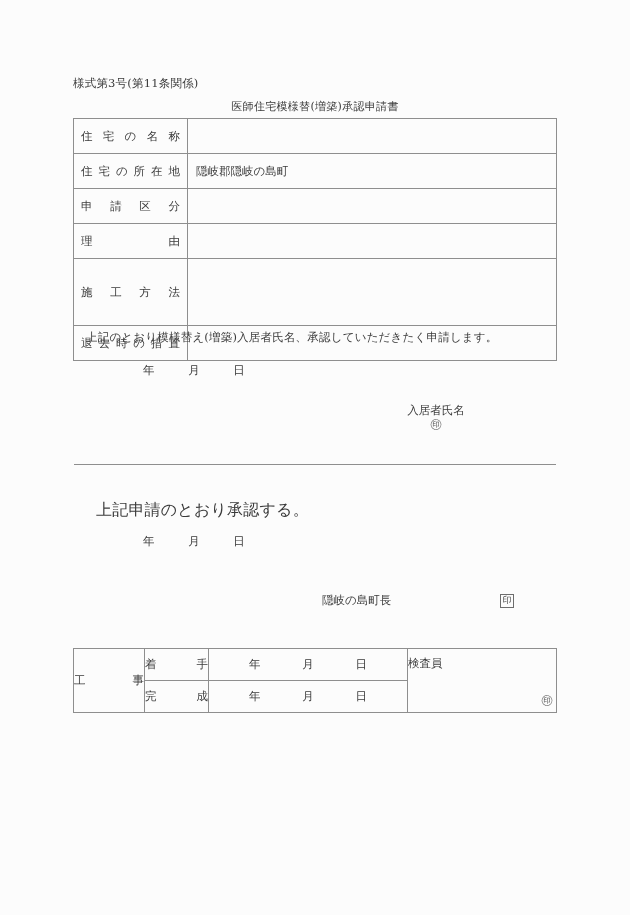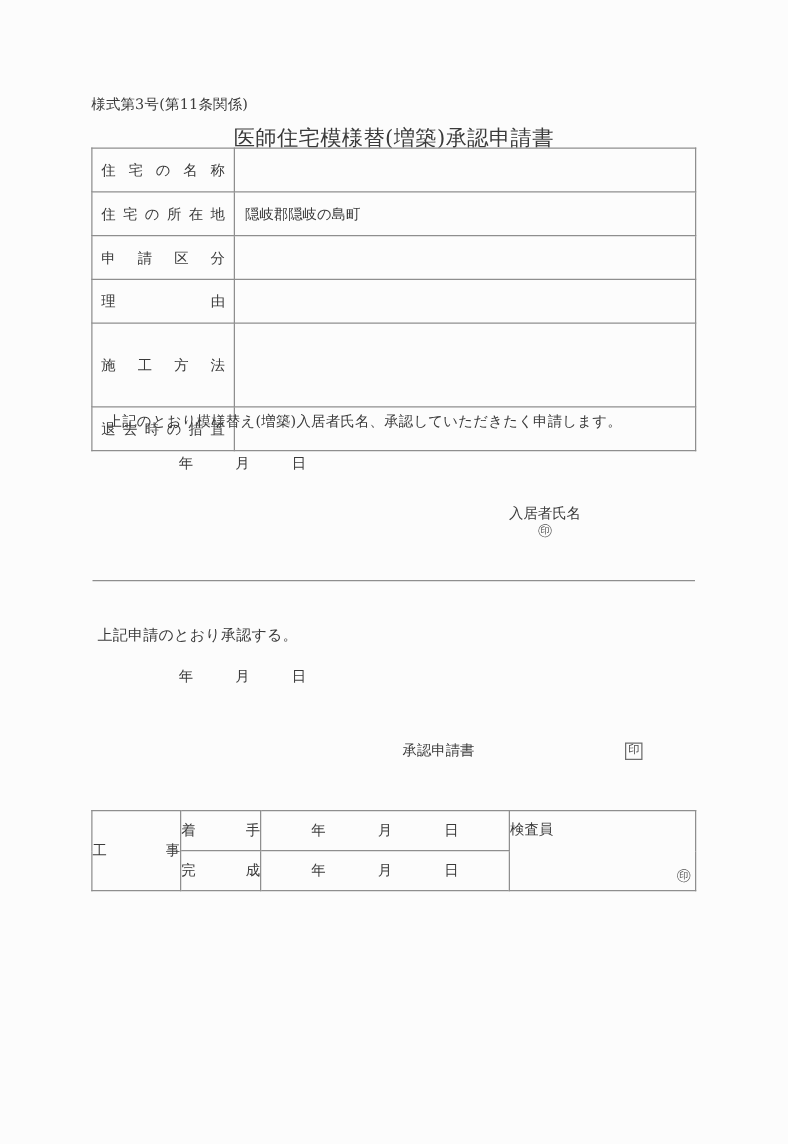--- a/index.html
+++ b/index.html
@@ -33,21 +33,21 @@
     font-size: 11.5px;
     letter-spacing: 0.2px;
     white-space: nowrap;
   }
   .doc-title {
     position: absolute;
     left: 73px;
     top: 99px;
     width: 484px;
     text-align: center;
-    font-size: 17px;
+    font-size: 11px;
     letter-spacing: 0.3px;
     white-space: nowrap;
   }
 
   
   .main-table {
     position: absolute;
     left: 73px;
     top: 118px;
     width: 484px;
@@ -117,23 +117,23 @@
     left: 74px;
     top: 464px;
     width: 482px;
     height: 0;
     border-top: 1px solid #8e8e8e;
   }
 
   
   .stmt-approve {
     position: absolute;
-    left: 78px;
+    left: 96px;
     top: 500px;
-    font-size: 12px;
+    font-size: 16px;
     white-space: nowrap;
     letter-spacing: 0.2px;
   }
   .date-line-2 {
     position: absolute;
     left: 143px;
     top: 534px;
     font-size: 11.5px;
     white-space: nowrap;
   }
@@ -311,21 +311,21 @@
 
   <div class="stmt-approve">上記申請のとおり承認する。</div>
 
   <div class="date-line-2">
     <span>年</span>
     <span>月</span>
     <span>日</span>
   </div>
 
   <div class="sign-mayor">
-    <span>承認申請書</span>
+    <span>隠岐の島町長</span>
     <span class="seal-box">印</span>
   </div>
 
   <table class="work-table">
     <tbody>
       <tr>
         <td class="c-work" rowspan="2">
           <span class="spread">
               <span>工</span>
               <span>事</span>

